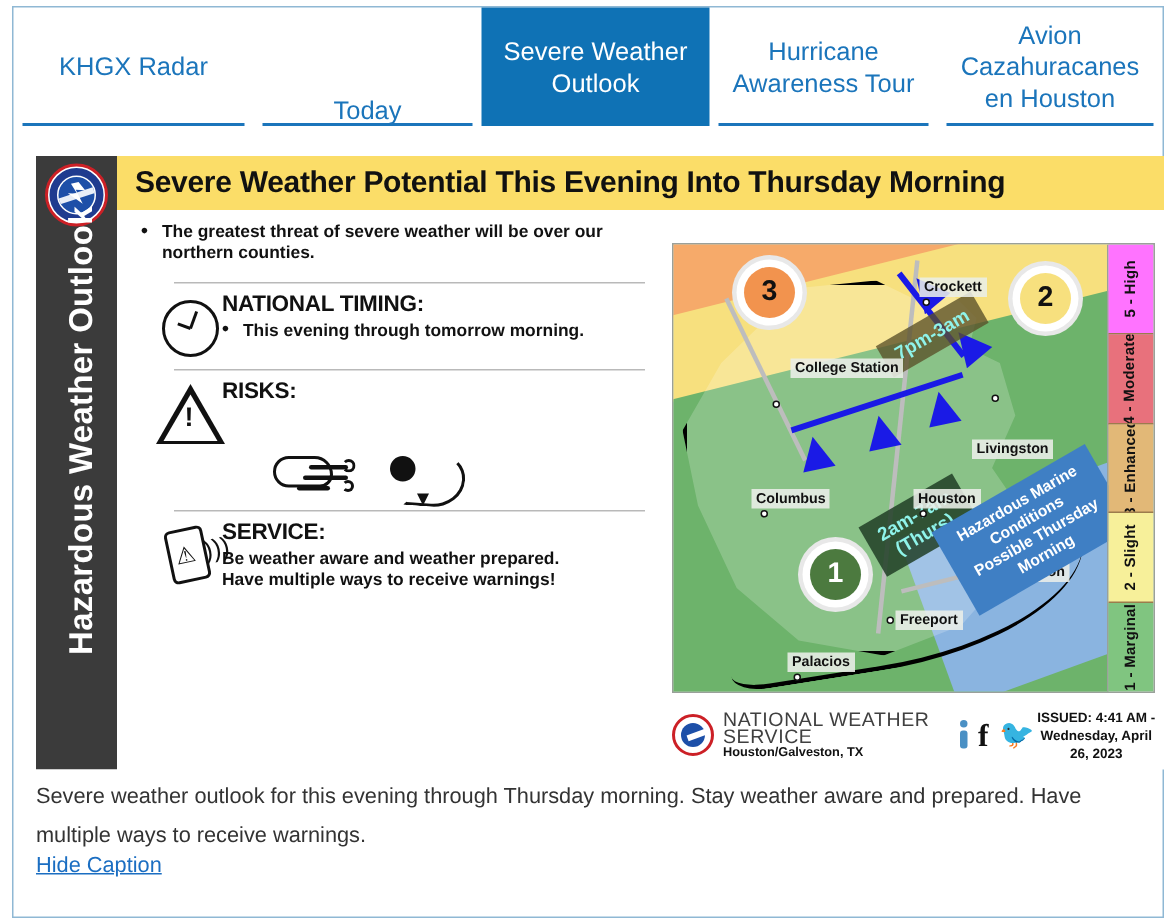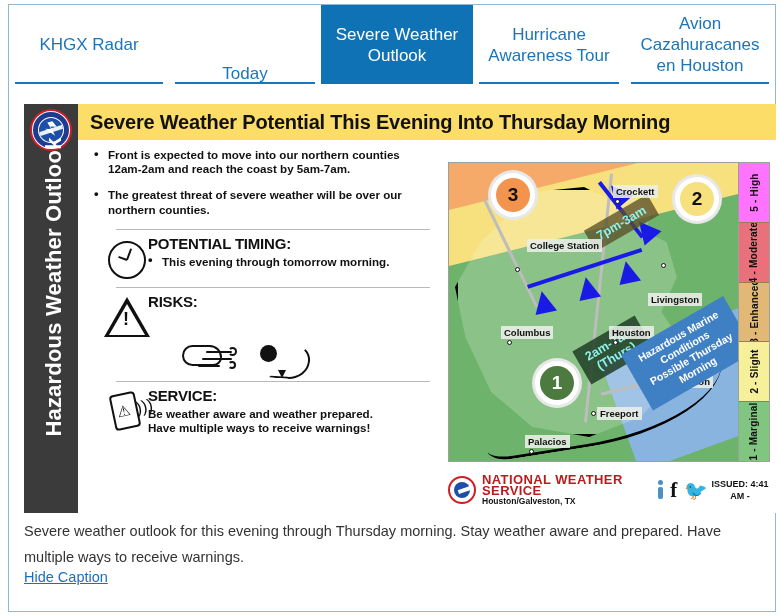--- a/index.html
+++ b/index.html
@@ -291,21 +291,21 @@
     position:absolute;left:424px;top:366px;width:330px;height:40px;
     display:flex;align-items:center;
   }
   .foot-seal{
     position:relative;width:28px;height:28px;border-radius:50%;
     background:#fff;border:2px solid #cc2026;box-sizing:border-box;overflow:hidden;flex:0 0 auto;
   }
   .foot-seal::before{content:"";position:absolute;left:4px;top:4px;right:4px;bottom:4px;border-radius:50%;background:#1d4fa8;}
   .foot-seal::after{content:"";position:absolute;left:8px;top:10px;width:13px;height:4px;background:#fff;transform:rotate(-20deg);}
   .foot-txt{margin-left:6px;line-height:11px;}
-  .foot-l1{font-size:13px;font-weight:bold;color:#b91c1c;letter-spacing:.4px;}
+  .foot-l1{font-size:13px;font-weight:normal;color:#404040;letter-spacing:.4px;}
   .foot-l2{font-size:8.5px;font-weight:bold;color:#111;}
   .social{display:flex;align-items:center;gap:7px;margin-left:10px;}
   .ic-ig{width:5px;height:20px;}
   .ic-ig .d1{width:5px;height:5px;border-radius:50%;background:#4a90c4;}
   .ic-ig .d2{width:5px;height:12px;border-radius:2px;background:#4a90c4;margin-top:2px;}
   .ic-fb{font-size:21px;font-weight:bold;color:#111;line-height:21px;font-family:"Liberation Serif",serif;}
   .ic-tw{font-size:19px;color:#111;line-height:19px;}
   .issued{
     margin-left:auto;text-align:center;font-size:9px;font-weight:bold;color:#111;line-height:12px;
     padding-right:6px;
@@ -354,31 +354,30 @@
       </div>
       <div class="side-title">Hazardous Weather Outlook</div>
     </div>
 
     <div class="banner">
       <div class="banner-text">Severe Weather Potential This Evening Into Thursday Morning</div>
     </div>
 
     <div class="body-left">
       <ul class="bullets">
-        <li>Front is expected to move into our northern counties 12am-2am and reach the coast by 5am-7am.</li>
         <li>The greatest threat of severe weather will be over our northern counties.</li>
       </ul>
 
       <div class="divider"></div>
 
       <div class="sect">
         <div class="sect-icon">
             <div class="ico-clock"></div>
           </div>
-        <div class="sect-head">POTENTIAL TIMING:</div>
+        <div class="sect-head">NATIONAL TIMING:</div>
         <div class="sect-body bulleted">This evening through tomorrow morning.</div>
       </div>
 
       <div class="divider"></div>
 
       <div class="sect">
         <div class="sect-icon">
             <div class="ico-warn"></div>
           </div>
         <div class="sect-head">RISKS:</div>
@@ -504,19 +503,20 @@
       <div class="social">
         <div class="ic-ig">
             <div class="d1"></div>
             <div class="d2"></div>
           </div>
         <div class="ic-fb">f</div>
         <div class="ic-tw">🐦</div>
       </div>
       <div class="issued">
         <div>ISSUED: 4:41 AM -</div>
+        <div>Wednesday, April 26, 2023</div>
       </div>
     </div>
   </div>
 
   <div class="caption">Severe weather outlook for this evening through Thursday morning. Stay weather aware and prepared. Have multiple ways to receive warnings.</div>
   <div class="hidecap">Hide Caption</div>
 </div>
 
 </body></html>

